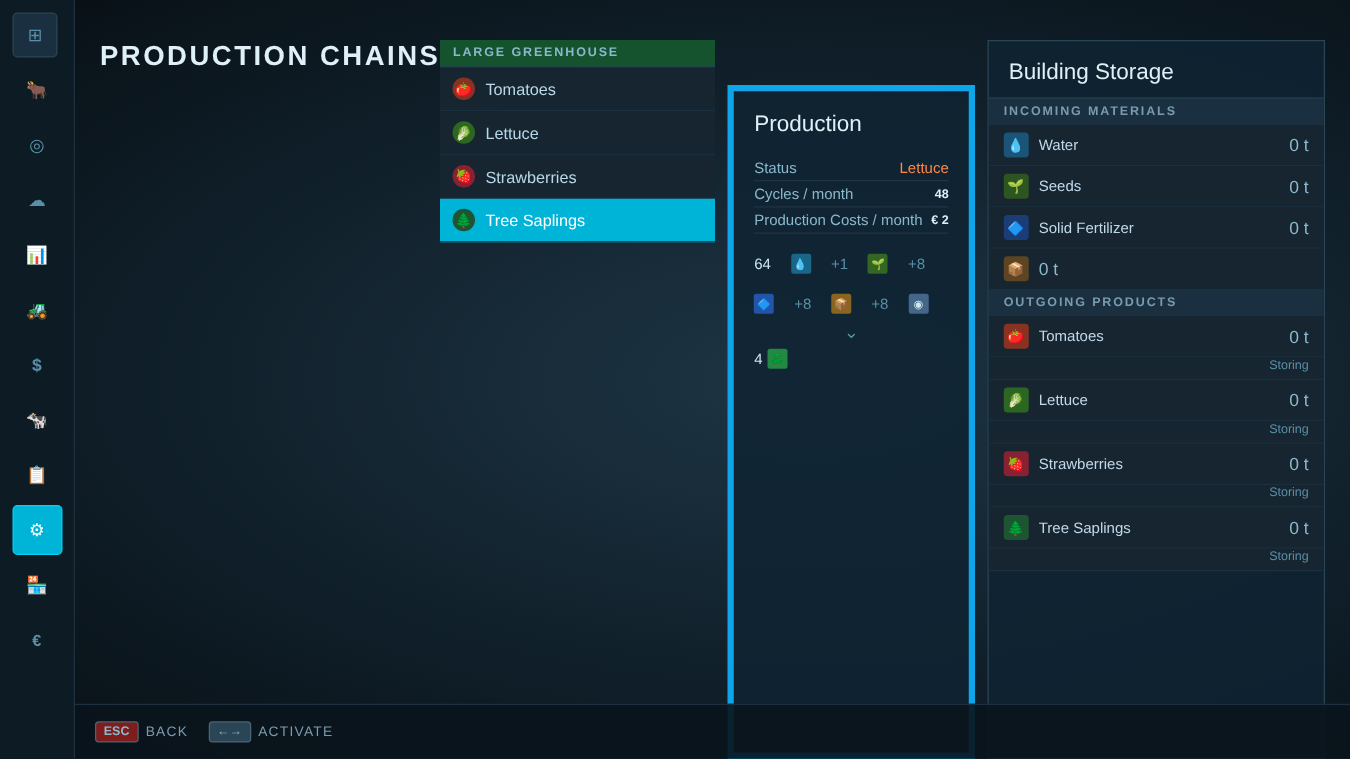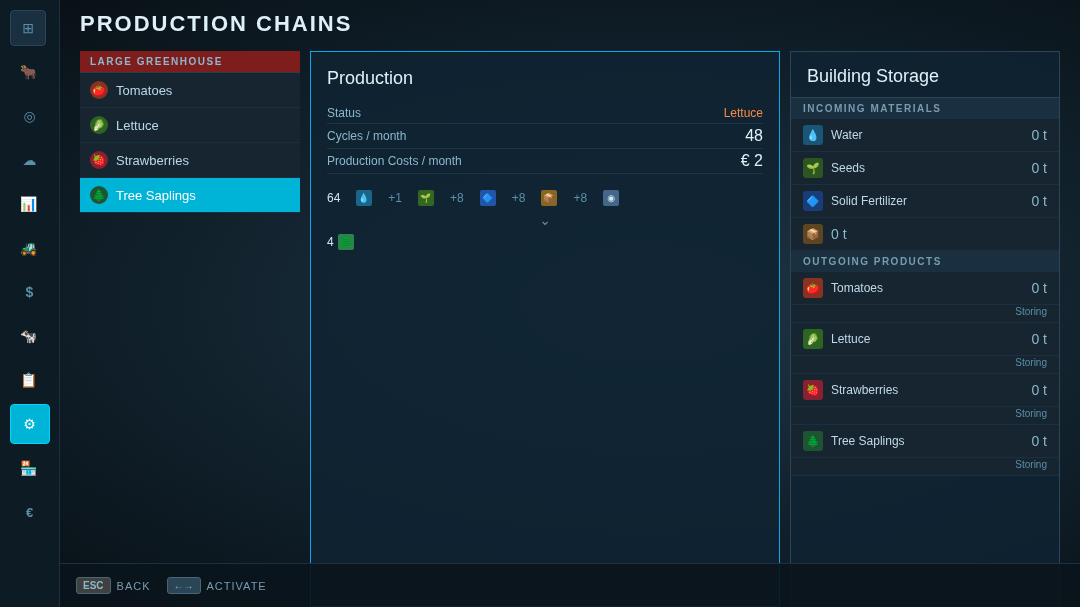--- a/index.html
+++ b/index.html
@@ -58,24 +58,24 @@
       border-color: #00d4f8;
     }
 
     
     .main {
       position: absolute;
       left: 60px;
       top: 0;
       right: 0;
       bottom: 0;
-      padding: 11px 20px 0 20px;
+      padding: 32px 20px 0 20px;
       z-index: 5;
       display: flex;
-      flex-direction: column;
+      flex-direction: row;
     }
 
     .page-title {
       font-size: 22px;
       font-weight: bold;
       color: #e0f0f8;
       letter-spacing: 2px;
       margin-bottom: 14px;
       text-transform: uppercase;
     }
@@ -86,21 +86,21 @@
       flex: 1;
     }
 
     
     .chains-panel {
       width: 220px;
       flex-shrink: 0;
     }
 
     .panel-section-header {
-      background: #7f1d1d;
+      background: #14532d;
       color: #8ab8cc;
       font-size: 10px;
       font-weight: bold;
       letter-spacing: 1.5px;
       padding: 5px 10px;
       text-transform: uppercase;
       border-bottom: 1px solid #244050;
     }
 
     .chain-item {
@@ -128,23 +128,24 @@
       align-items: center;
       justify-content: center;
       font-size: 11px;
       flex-shrink: 0;
     }
 
     
     .production-panel {
       flex: 1;
       background: rgba(15, 35, 50, 0.85);
-      border: 1px solid #0ea5e9;
+      border: 5px solid #0ea5e9;
       padding: 16px;
       min-height: 0;
+      margin-top: 36px;
     }
 
     .panel-title {
       font-size: 18px;
       color: #e0f0f8;
       margin-bottom: 14px;
       font-weight: normal;
     }
 
     .production-row {
@@ -152,21 +153,22 @@
       justify-content: space-between;
       align-items: center;
       padding: 3px 0;
       font-size: 12px;
       color: #8ab8cc;
       border-bottom: 1px solid #1e3545;
     }
 
     .production-value {
       color: #e0f0f8;
-      font-size: 16px;
+      font-size: 10px;
+      font-weight: bold;
     }
 
     .status-inactive {
       color: #ff8844;
     }
 
     .recipe-section {
       margin-top: 16px;
     }
 
@@ -303,21 +305,21 @@
     }
 
     .key-btn {
       display: flex;
       align-items: center;
       gap: 6px;
       cursor: pointer;
     }
 
     .key-badge {
-      background: #404040;
+      background: #7f1d1d;
       border: 1px solid #4a6575;
       border-radius: 3px;
       padding: 2px 6px;
       font-size: 10px;
       color: #8ab8cc;
       font-weight: bold;
     }
 
     .key-label {
       font-size: 11px;

